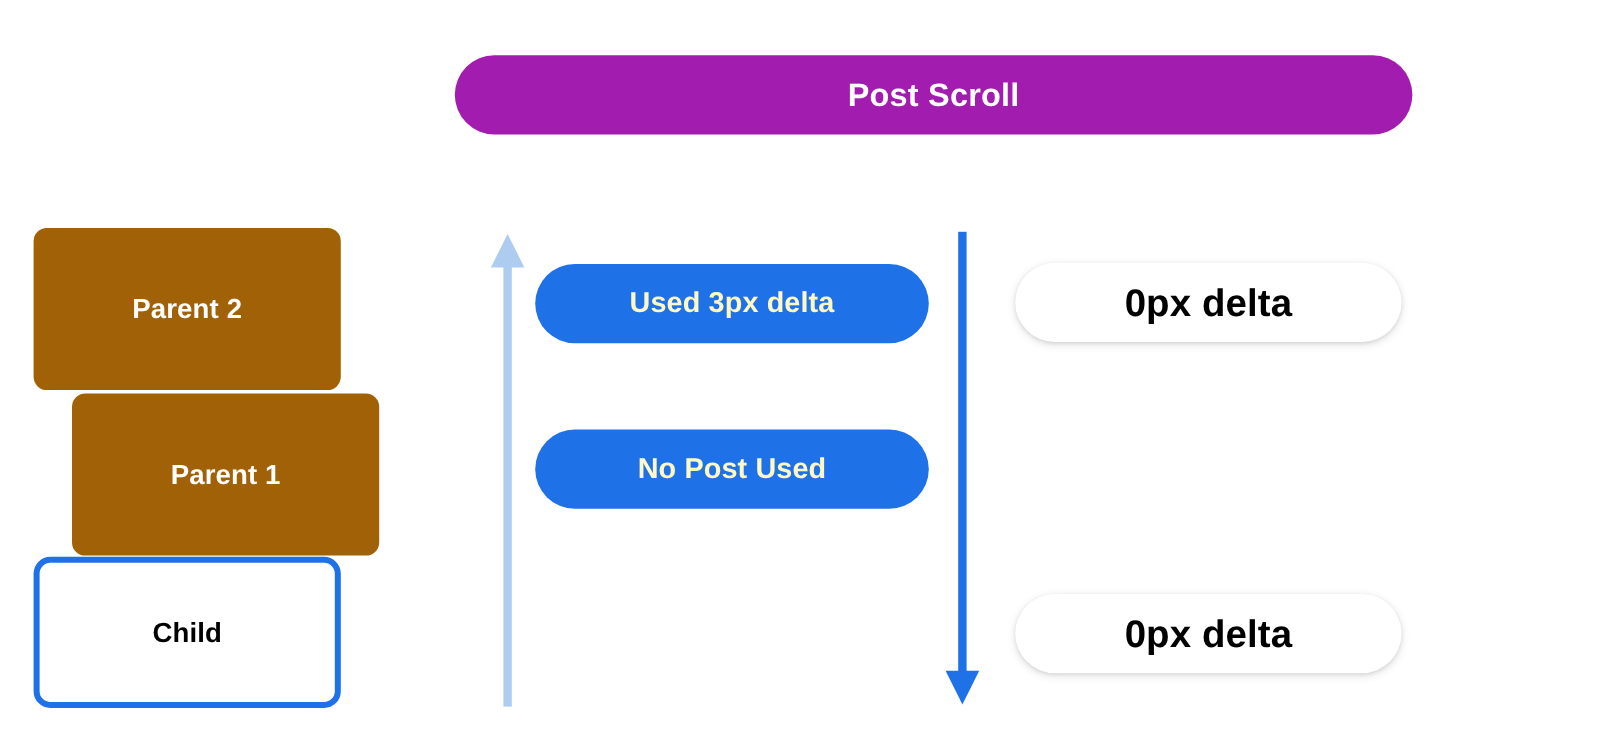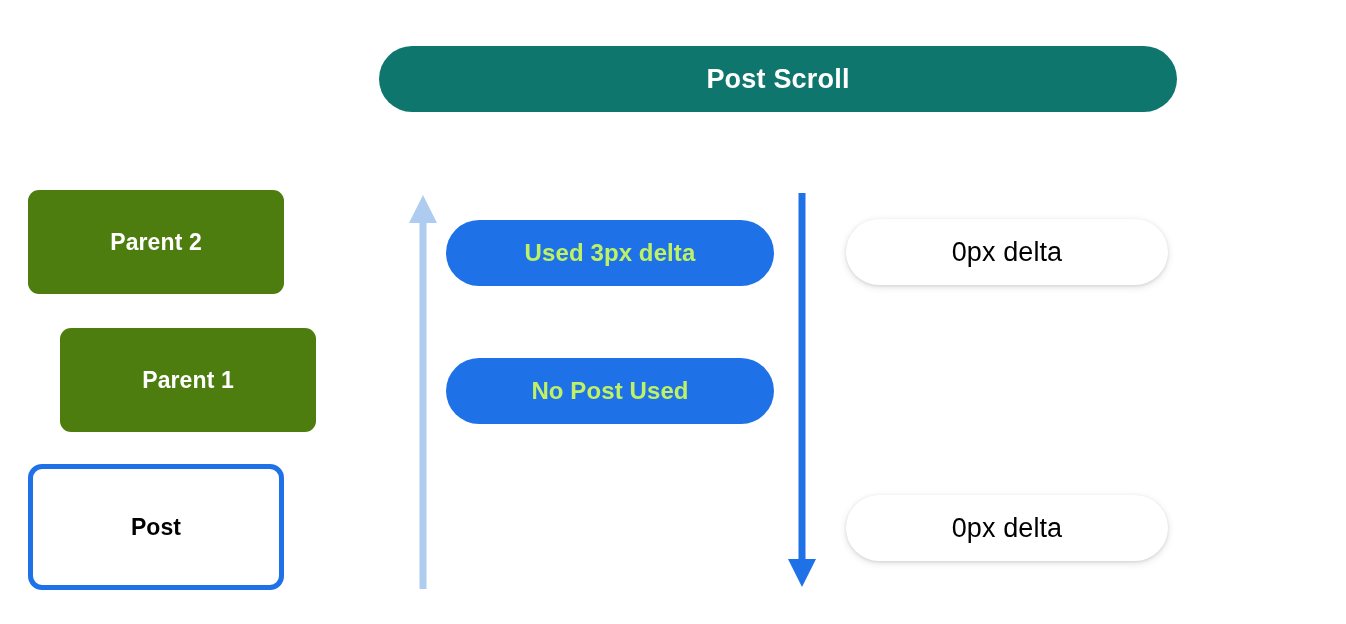--- a/index.html
+++ b/index.html
@@ -19,21 +19,21 @@
     height: 624px;
   }
 
   
   .header-pill {
     position: absolute;
     left: 379px;
     top: 46px;
     width: 798px;
     height: 66px;
-    background: #0f766e;
+    background: #a21caf;
     border-radius: 33px;
     display: flex;
     align-items: center;
     justify-content: center;
     box-sizing: border-box;
   }
   .header-pill-label {
     color: #ffffff;
     font-size: 27px;
     font-weight: bold;
@@ -45,22 +45,22 @@
     position: absolute;
     left: 28px;
     width: 256px;
     border-radius: 11px;
     display: flex;
     align-items: center;
     justify-content: center;
     box-sizing: border-box;
   }
   .node-box.filled {
-    background: #4d7c0f;
-    height: 104px;
+    background: #a16207;
+    height: 135px;
   }
   .node-box.outlined {
     background: #ffffff;
     border: 5px solid #1f71e8;
     height: 126px;
     border-radius: 14px;
   }
   .node-label {
     font-size: 23px;
     font-weight: bold;
@@ -90,21 +90,21 @@
     width: 328px;
     height: 66px;
     background: #1f71e8;
     border-radius: 33px;
     display: flex;
     align-items: center;
     justify-content: center;
     box-sizing: border-box;
   }
   .center-pill-label {
-    color: #bef264;
+    color: #fef9c3;
     font-size: 24px;
     font-weight: bold;
     letter-spacing: 0.1px;
   }
   #center-pill-0 { top: 220px; }
   #center-pill-1 { top: 358px; }
 
   
   .right-pill {
     position: absolute;
@@ -115,22 +115,22 @@
     border-radius: 33px;
     display: flex;
     align-items: center;
     justify-content: center;
     box-sizing: border-box;
     box-shadow: 0 2px 7px rgba(60, 64, 67, 0.16),
                 0 1px 3px rgba(60, 64, 67, 0.12);
   }
   .right-pill-label {
     color: #000000;
-    font-size: 27px;
-    font-weight: normal;
+    font-size: 32px;
+    font-weight: bold;
     letter-spacing: 0.1px;
   }
   #right-pill-0 { top: 219px; }
   #right-pill-1 { top: 495px; }
 </style>
 </head>
 <body>
 
 <div class="canvas">
 
@@ -140,21 +140,21 @@
 
   <div class="node-box filled" id="node-parent-2">
     <span class="node-label">Parent 2</span>
   </div>
 
   <div class="node-box filled" id="node-parent-1">
     <span class="node-label">Parent 1</span>
   </div>
 
   <div class="node-box outlined" id="node-child">
-    <span class="node-label">Post</span>
+    <span class="node-label">Child</span>
   </div>
 
   <svg class="arrow" id="arrow-up" viewBox="0 0 34 396">
     <rect x="13.5" y="24" width="7" height="372" fill="#aecbf0"></rect>
     <polygon points="17,2 31,30 3,30" fill="#aecbf0"></polygon>
   </svg>
 
   <svg class="arrow" id="arrow-down" viewBox="0 0 34 396">
     <rect x="13.5" y="0" width="7" height="372" fill="#1f71e8"></rect>
     <polygon points="17,394 3,366 31,366" fill="#1f71e8"></polygon>

